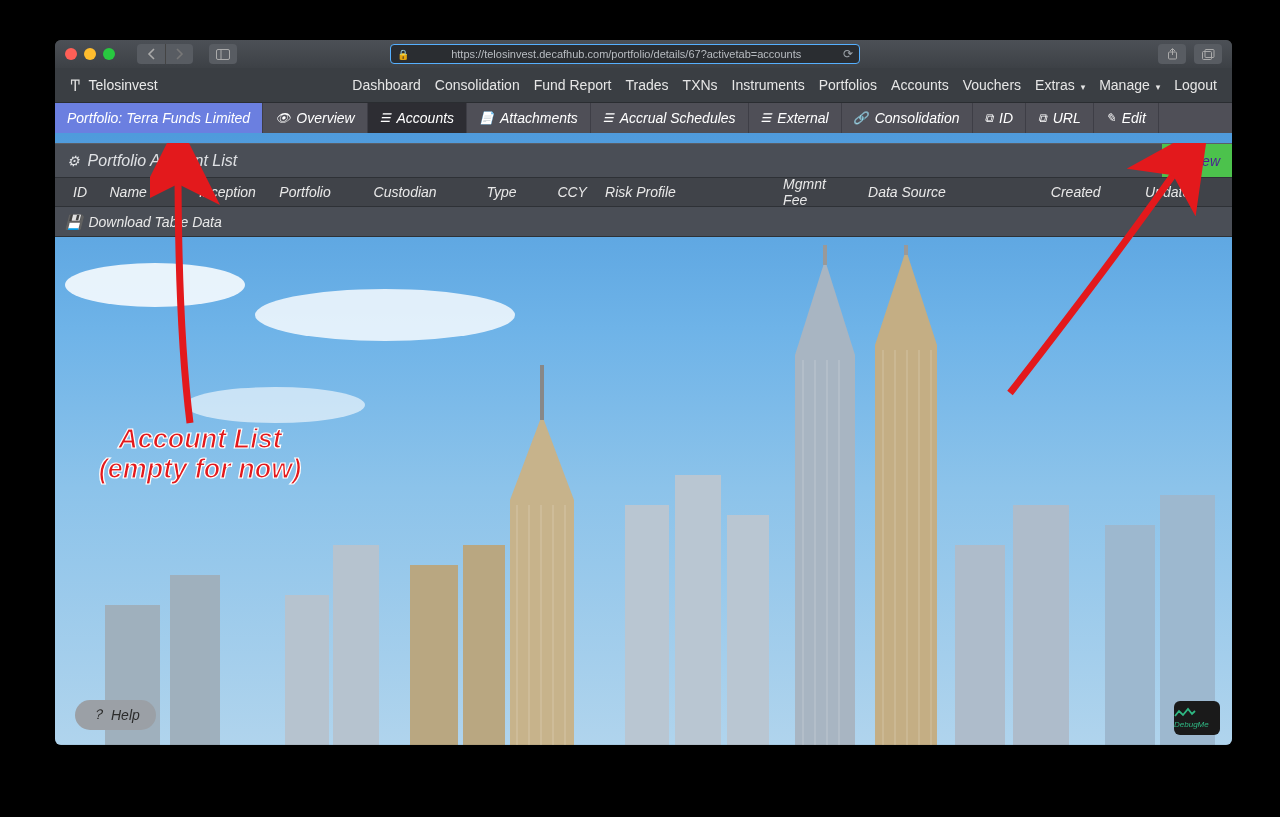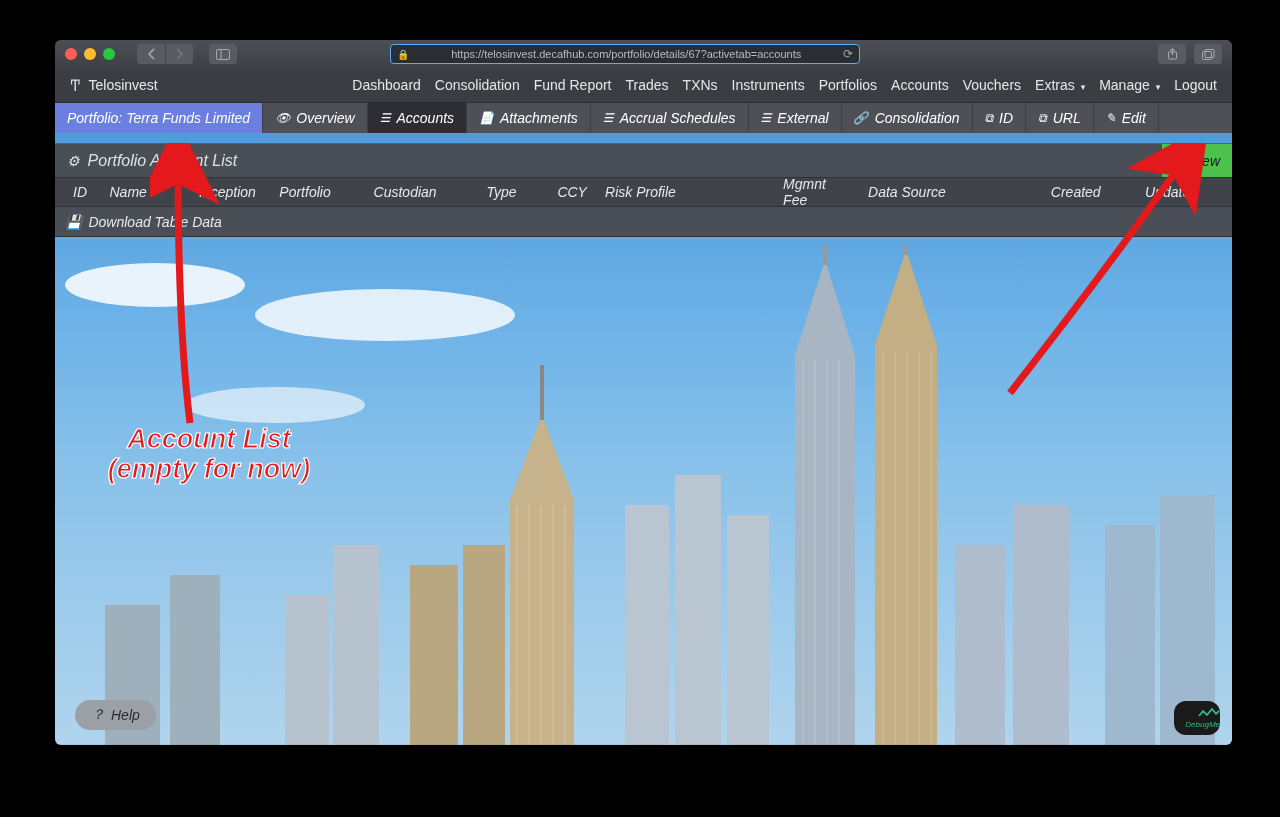--- a/index.html
+++ b/index.html
@@ -166,21 +166,21 @@
     align-items:center;
     padding:0 12px;
     font-size:16px;
     border-top:1px solid #5b5f67;
     position:relative;
   }
   .panel-header .ph-icon { margin-right:8px; font-size:14px; }
   .new-btn {
     position:absolute; right:0; top:0; bottom:0;
     background:#4cc24c;
-    color:#0f172a;
+    color:#4c1d95;
     padding:0 12px;
     display:flex; align-items:center; gap:4px;
     font-size:14px;
     cursor:pointer;
   }
   .table-head-row {
     height:30px;
     background:#404349;
     border-top:1px solid #2e3136;
     border-bottom:1px solid #2e3136;
@@ -252,24 +252,24 @@
     font-size: 14px;
     display:flex; align-items:center; gap:6px;
     z-index: 15;
     cursor:pointer;
   }
   .debugme {
     position:absolute;
     right: 12px; bottom: 10px;
     width: 46px; height:34px;
     background:#1a1a1a;
-    border-radius:12px;
+    border-radius:6px;
     color:#2fb883;
     font-size:8px;
-    display:flex;flex-direction:column;align-items:flex-end;justify-content:center;
+    display:flex;flex-direction:column;align-items:flex-start;justify-content:center;
     z-index:15;
     gap:1px;
   }
 </style>
 </head>
 <body>
 
 <div class="browser-window">
 
   <div class="chrome-bar">
@@ -494,21 +494,21 @@
       </div>
 
       <svg class="arrow-svg" style="left:95px; top:40px; width:120px; height:290px;" viewBox="0 0 120 290">
         <defs>
             <marker id="ah1" markerWidth="12" markerHeight="12" refX="6" refY="6" orient="auto">
               <path d="M0,0 L12,6 L0,12 L3,6 z" fill="#e3191c"></path>
             </marker>
           </defs>
         <path d="M40,280 C30,200 28,110 28,20" stroke="#e3191c" stroke-width="7" fill="none" marker-end="url(#ah1)"></path>
       </svg>
-      <div class="annotation" style="left:14px; top:322px; width:280px;"><span style="white-space:pre-line;">Account List
+      <div class="annotation" style="left:5px; top:322px; width:280px;"><span style="white-space:pre-line;">Account List
 (empty for now)</span></div>
 
       <svg class="arrow-svg" style="left:935px; top:40px; width:220px; height:260px;" viewBox="0 0 220 260">
         <defs>
             <marker id="ah2" markerWidth="12" markerHeight="12" refX="6" refY="6" orient="auto">
               <path d="M0,0 L12,6 L0,12 L3,6 z" fill="#e3191c"></path>
             </marker>
           </defs>
         <path d="M20,250 C90,160 150,80 195,15" stroke="#e3191c" stroke-width="7" fill="none" marker-end="url(#ah2)"></path>
       </svg>

